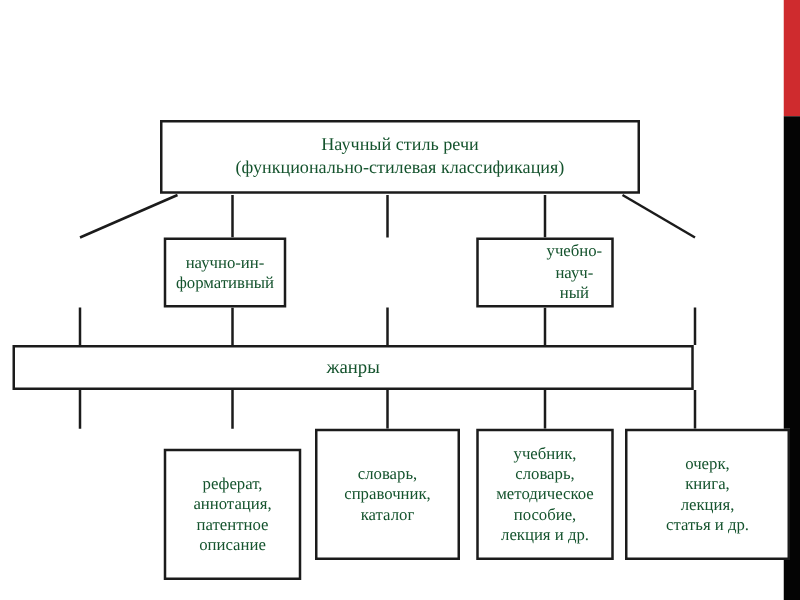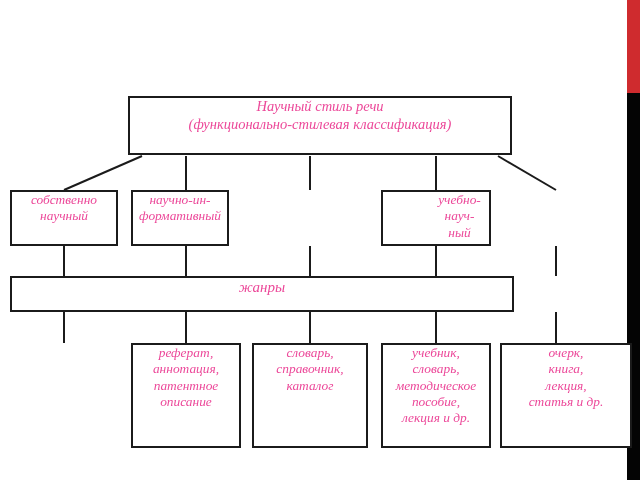--- a/index.html
+++ b/index.html
@@ -48,48 +48,47 @@
     white-space: nowrap;
   }
 
   
   .nbox {
     position: absolute;
     box-sizing: border-box;
     border: 2px solid #1b1b1b;
     background: #ffffff;
     display: flex;
-    align-items: flex-start;
+    align-items: center;
     justify-content: center;
     text-align: center;
-    color: #ec4899;
+    color: #14532d;
     font-family: "Liberation Serif", serif;
     line-height: 1.22;
     z-index: 3;
-    font-style: italic;
   }
   .nbox .txt {
     display: block;
     padding: 0 3px;
     white-space: pre-line;
   }
 
   .box-root      { left: 128px; top: 96px;  width: 384px; height: 59px; font-size: 14.5px; }
-  .box-genres    { left: 10px;  top: 276px; width: 504px; height: 36px; font-size: 15px; }
+  .box-genres    { left: 10px;  top: 276px; width: 545px; height: 36px; font-size: 15px; }
 
   .tier2 { top: 190px; height: 56px; font-size: 13.4px; }
   .t2-0  { left: 10px;  width: 108px; }
   .t2-1  { left: 131px; width: 98px; }
   .t2-2  { left: 252px; width: 116px; }
   .t2-3  { left: 381px; width: 110px; padding-left: 47px; }
   .t2-4  { left: 500px; width: 112px; }
 
   .tier3 { top: 343px; height: 105px; font-size: 13.4px; }
   .t3-0  { left: 10px;  width: 108px; }
-  .t3-1  { left: 131px; width: 110px; }
+  .t3-1  { left: 131px; width: 110px; margin-top: 16px; }
   .t3-2  { left: 252px; width: 116px; }
   .t3-3  { left: 381px; width: 110px; }
   .t3-4  { left: 500px; width: 132px; }
 
   
   .connectors {
     position: absolute;
     left: 0;
     top: 0;
     width: 640px;
@@ -126,24 +125,20 @@
     <line x1="310" y1="312" x2="310" y2="343"></line>
     <line x1="436" y1="312" x2="436" y2="343"></line>
     <line x1="556" y1="312" x2="556" y2="343"></line>
   </svg>
 
   <div class="nbox box-root">
     <span class="txt">Научный стиль речи
 (функционально-стилевая  классификация)</span>
   </div>
 
-  <div class="nbox tier2 t2-0">
-    <span class="txt">собственно
-научный</span>
-  </div>
   <div class="nbox tier2 t2-1">
     <span class="txt">научно-ин-
 формативный</span>
   </div>
   <div class="nbox tier2 t2-3">
     <span class="txt">учебно-науч-
 ный</span>
   </div>
 
   <div class="nbox box-genres">

